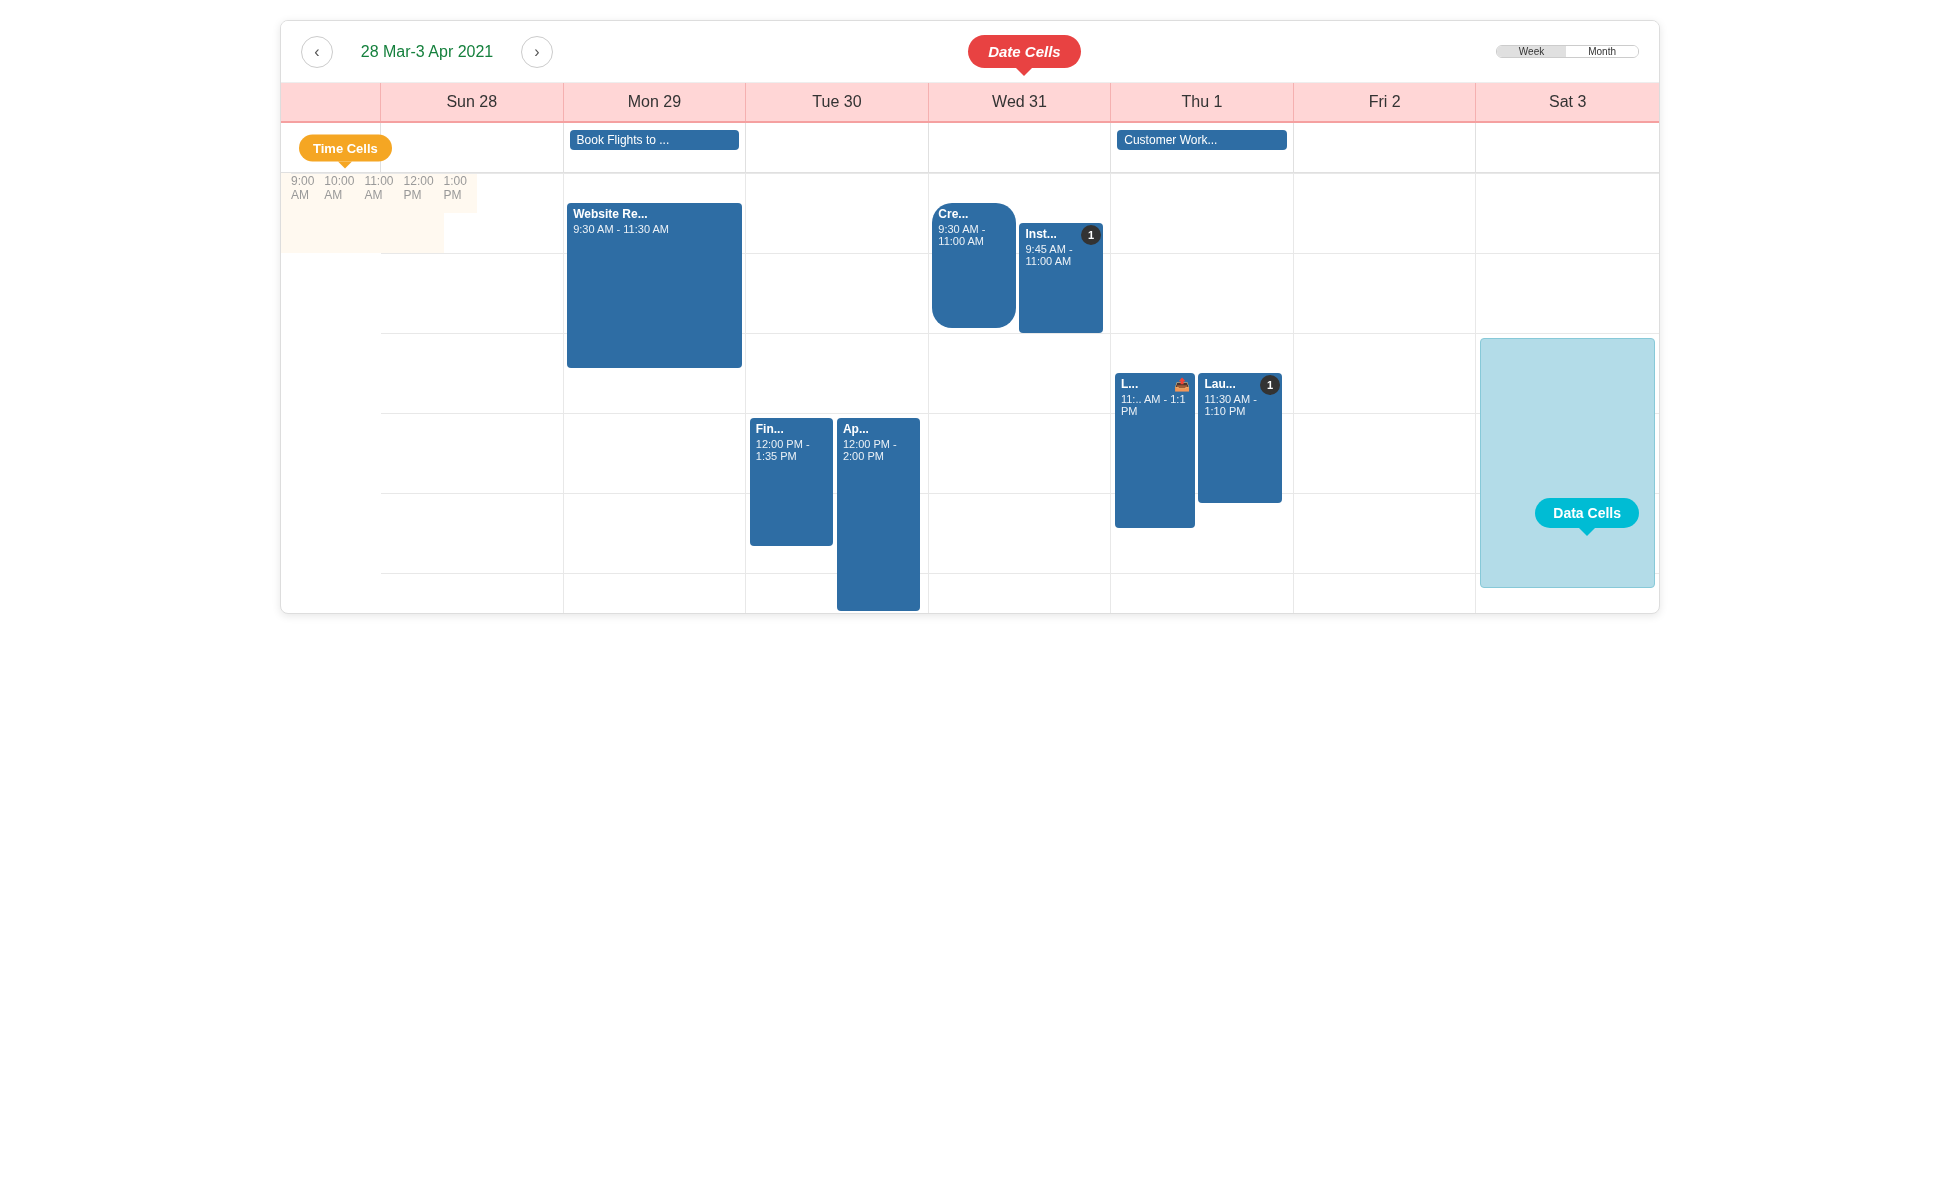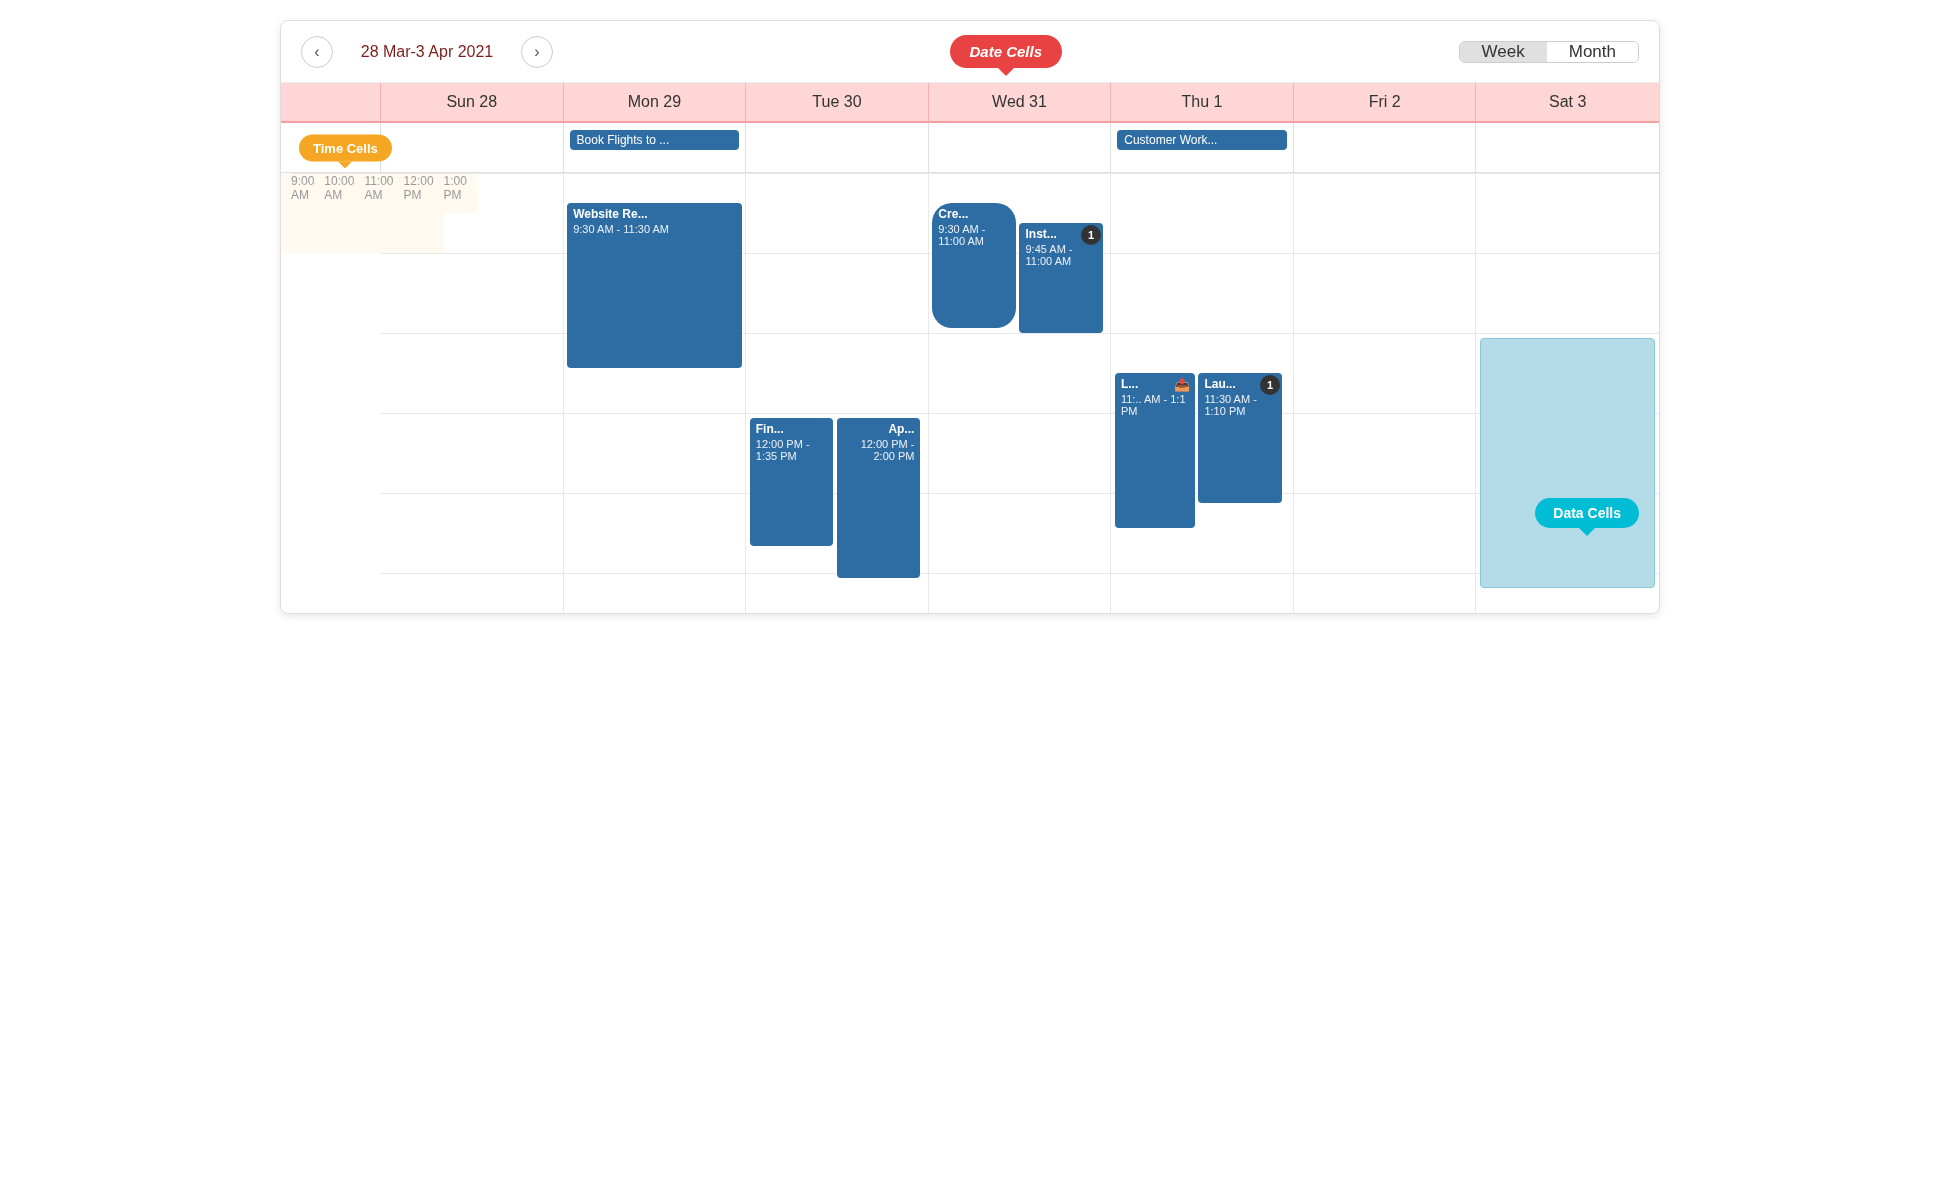--- a/index.html
+++ b/index.html
@@ -31,21 +31,21 @@
       width: 32px;
       height: 32px;
       cursor: pointer;
       font-size: 16px;
       color: #555;
       display: flex; align-items: center; justify-content: center;
     }
     .date-range {
       margin: 0 14px;
       font-size: 16px;
-      color: #7f1d1d;
+      color: #15803d;
       font-weight: 400;
       min-width: 160px;
       text-align: center;
     }
     .header-center {
       flex: 1;
       display: flex;
       justify-content: center;
     }
     .tooltip-bubble {
@@ -73,21 +73,21 @@
       display: flex;
       border: 1px solid #ccc;
       border-radius: 6px;
       overflow: hidden;
     }
     .view-btn {
       padding: 0 22px;
       border: none;
       background: #fff;
       cursor: pointer;
-      font-size: 17px;
+      font-size: 10px;
       color: #333;
     }
     .view-btn.active {
       background: #e0e0e0;
       font-weight: 500;
     }
 
     
     .day-header-row {
       display: grid;
@@ -366,21 +366,21 @@
         <div class="time-row-line" style="height:80px;"></div>
         <div class="time-row-line" style="height:80px;"></div>
         <div class="time-row-line" style="height:80px;"></div>
         <div class="time-row-line" style="height:40px;"></div>
 
         <div class="event-block blue" style="top:245px; left:2%; width:46%; height:128px;">
           <div class="event-title">Fin...</div>
           <div class="event-time">12:00 PM - 1:35 PM</div>
         </div>
 
-        <div class="event-block blue" style="top:245px; left:50%; width:46%; height:160px;text-align:right;">
+        <div class="event-block blue" style="top:245px; left:50%; width:46%; height:193px;">
           <div class="event-title">Ap...</div>
           <div class="event-time">12:00 PM - 2:00 PM</div>
         </div>
       </div>
 
       <div class="day-col" style="position:relative;">
         <div class="time-row-line" style="height:80px;"></div>
         <div class="time-row-line" style="height:80px;"></div>
         <div class="time-row-line" style="height:80px;"></div>
         <div class="time-row-line" style="height:80px;"></div>

